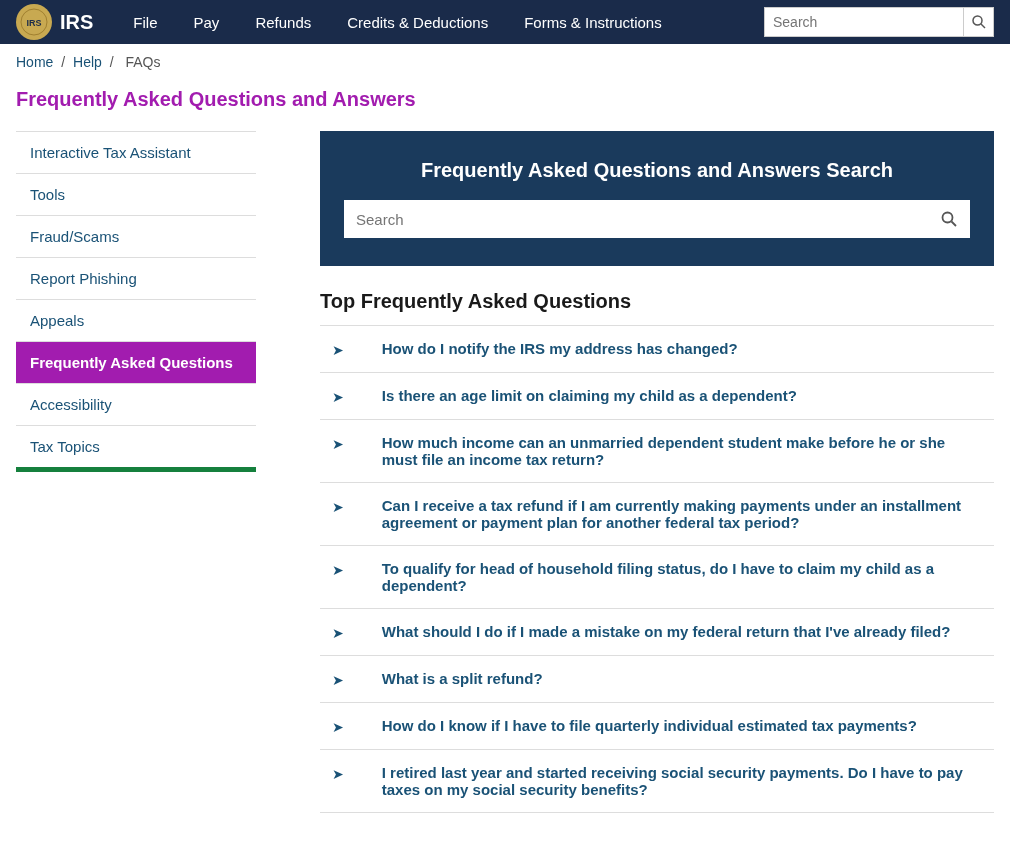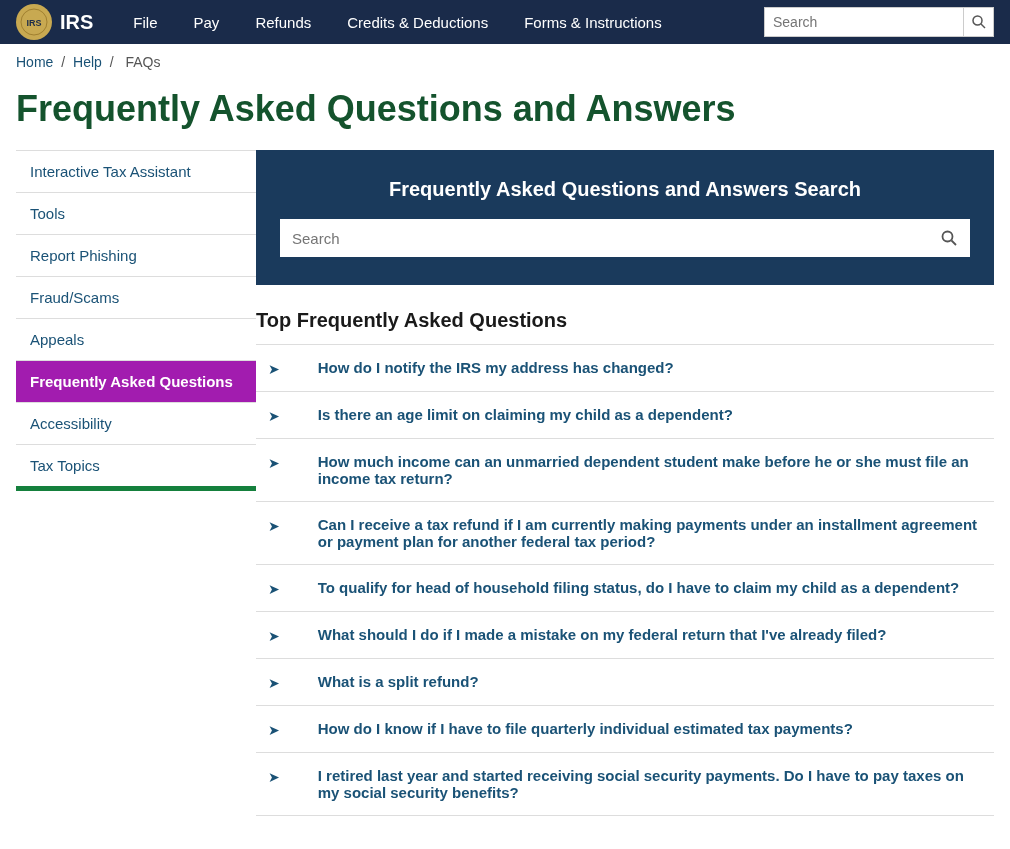--- a/index.html
+++ b/index.html
@@ -74,29 +74,30 @@
     }
     .breadcrumb a {
       color: #1a5276;
       text-decoration: none;
     }
     .breadcrumb span { color: #555; margin: 0 4px; }
 
     
     .page-title {
       padding: 8px 16px 20px 16px;
-      font-size: 36px;
+      font-size: 20px;
       font-weight: 700;
-      color: #14532d;
+      color: #a21caf;
     }
 
     
     .main-layout {
       display: flex;
       padding: 0 16px;
+      gap: 24px;
       max-width: 1010px;
     }
 
     
     .sidebar {
       width: 240px;
       flex-shrink: 0;
     }
     .sidebar-item {
       display: block;
@@ -110,20 +111,21 @@
     .sidebar-item:last-child { border-bottom: 5px solid #15803d; }
     .sidebar-item.active {
       background: #a21caf;
       color: #fff;
       font-weight: bold;
     }
 
     
     .main-content {
       flex: 1;
+      margin-left: 40px;
     }
 
     
     .faq-search-box {
       background: #1a3a5c;
       padding: 28px 24px;
       margin-bottom: 24px;
     }
     .faq-search-title {
       color: #fff;
@@ -240,22 +242,22 @@
   <span>FAQs</span>
 </div>
 
 <h1 class="page-title">Frequently Asked Questions and Answers</h1>
 
 <div class="main-layout">
 
   <aside class="sidebar">
     <a class="sidebar-item">Interactive Tax Assistant</a>
     <a class="sidebar-item">Tools</a>
+    <a class="sidebar-item">Fraud/Scams</a>
     <a class="sidebar-item">Report Phishing</a>
-    <a class="sidebar-item">Fraud/Scams</a>
     <a class="sidebar-item">Appeals</a>
     <a class="sidebar-item active">Frequently Asked Questions</a>
     <a class="sidebar-item">Accessibility</a>
     <a class="sidebar-item">Tax Topics</a>
   </aside>
 
   <main class="main-content">
 
     <div class="faq-search-box">
       <div class="faq-search-title">Frequently Asked Questions and Answers Search</div>

